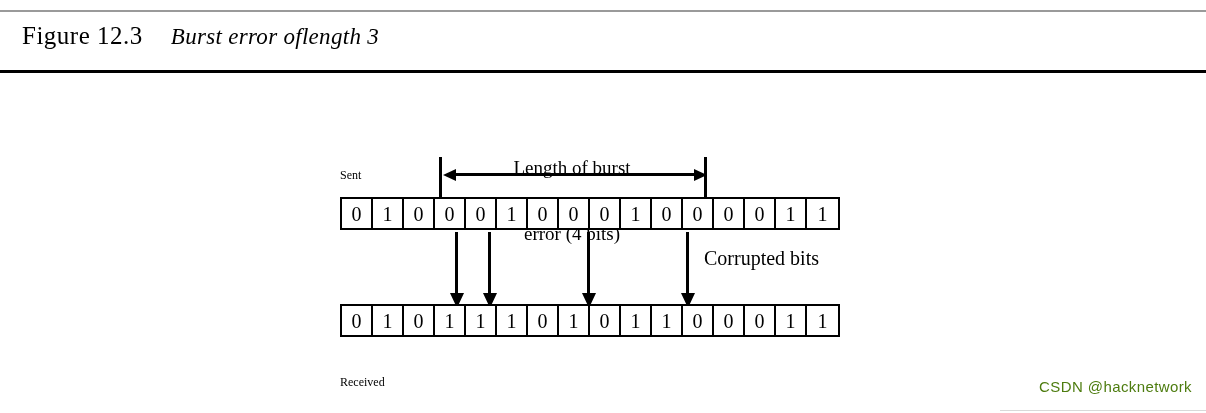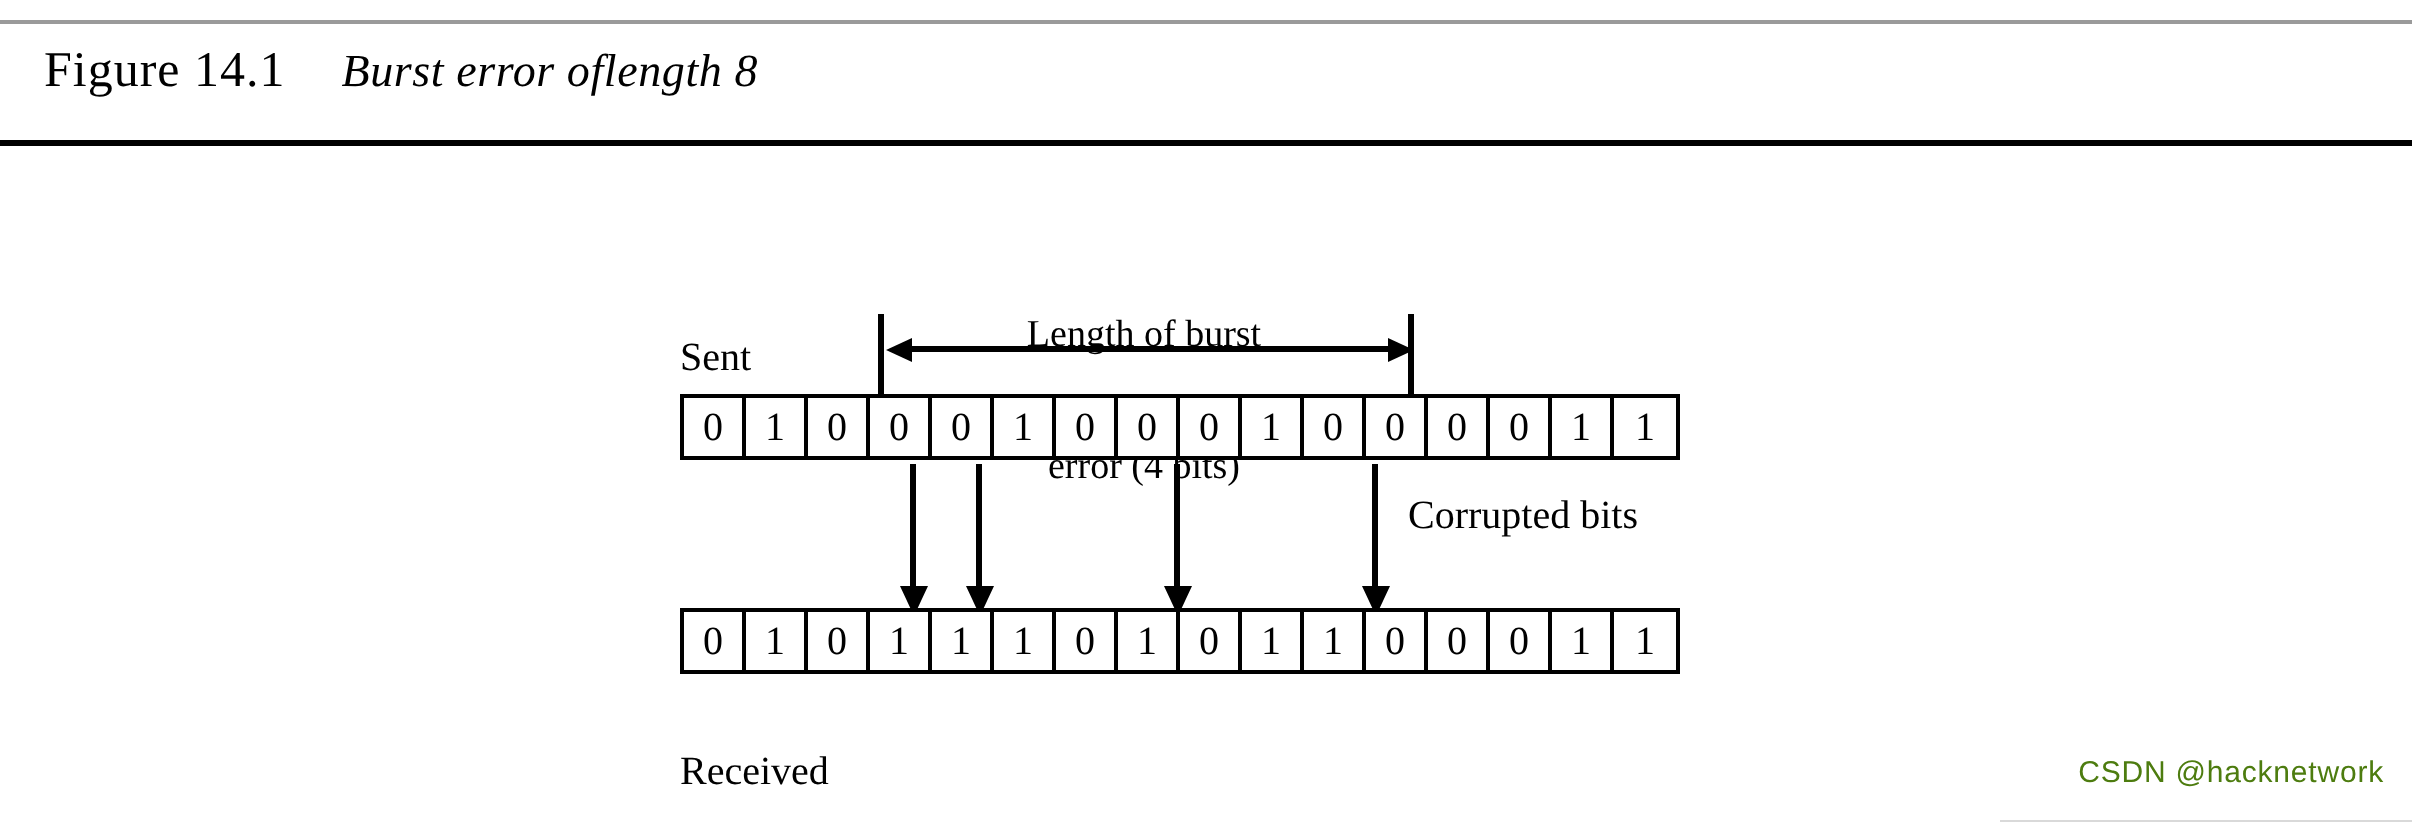--- a/index.html
+++ b/index.html
@@ -91,21 +91,21 @@
     height: 0;
     border-top: 6px solid transparent;
     border-bottom: 6px solid transparent;
   }
   .arrowhead-left  { border-right: 13px solid #000; }
   .arrowhead-right { border-left: 13px solid #000; }
 
   
   .row-label {
     position: absolute;
-    font-size: 20px;
+    font-size: 12px;
     white-space: pre;
     text-align: right;
   }
 
   
   .bit-row {
     position: absolute;
     display: flex;
     border: 2px solid #000;
     background: #fff;
@@ -167,22 +167,22 @@
     background: #d9d9d9;
   }
 </style>
 </head>
 <body>
 
 <div id="figure-header-rule-top"></div>
 <div id="figure-header-rule-bottom"></div>
 
 <div id="figure-caption">
-  <span class="fig-label">Figure 14.1</span>
-  <span class="fig-title">Burst error oflength 8</span>
+  <span class="fig-label">Figure 12.3</span>
+  <span class="fig-title">Burst error oflength 3</span>
 </div>
 
 <div id="diagram">
 
   <div class="burst-caption" style="left:438px; top:40px; width:268px;">
     <span class="l1">Length of burst</span>
     <span class="l2">error (4 bits)</span>
   </div>
 
   <div class="bracket-tick" style="left:439px; top:84px; height:42px;"></div>

